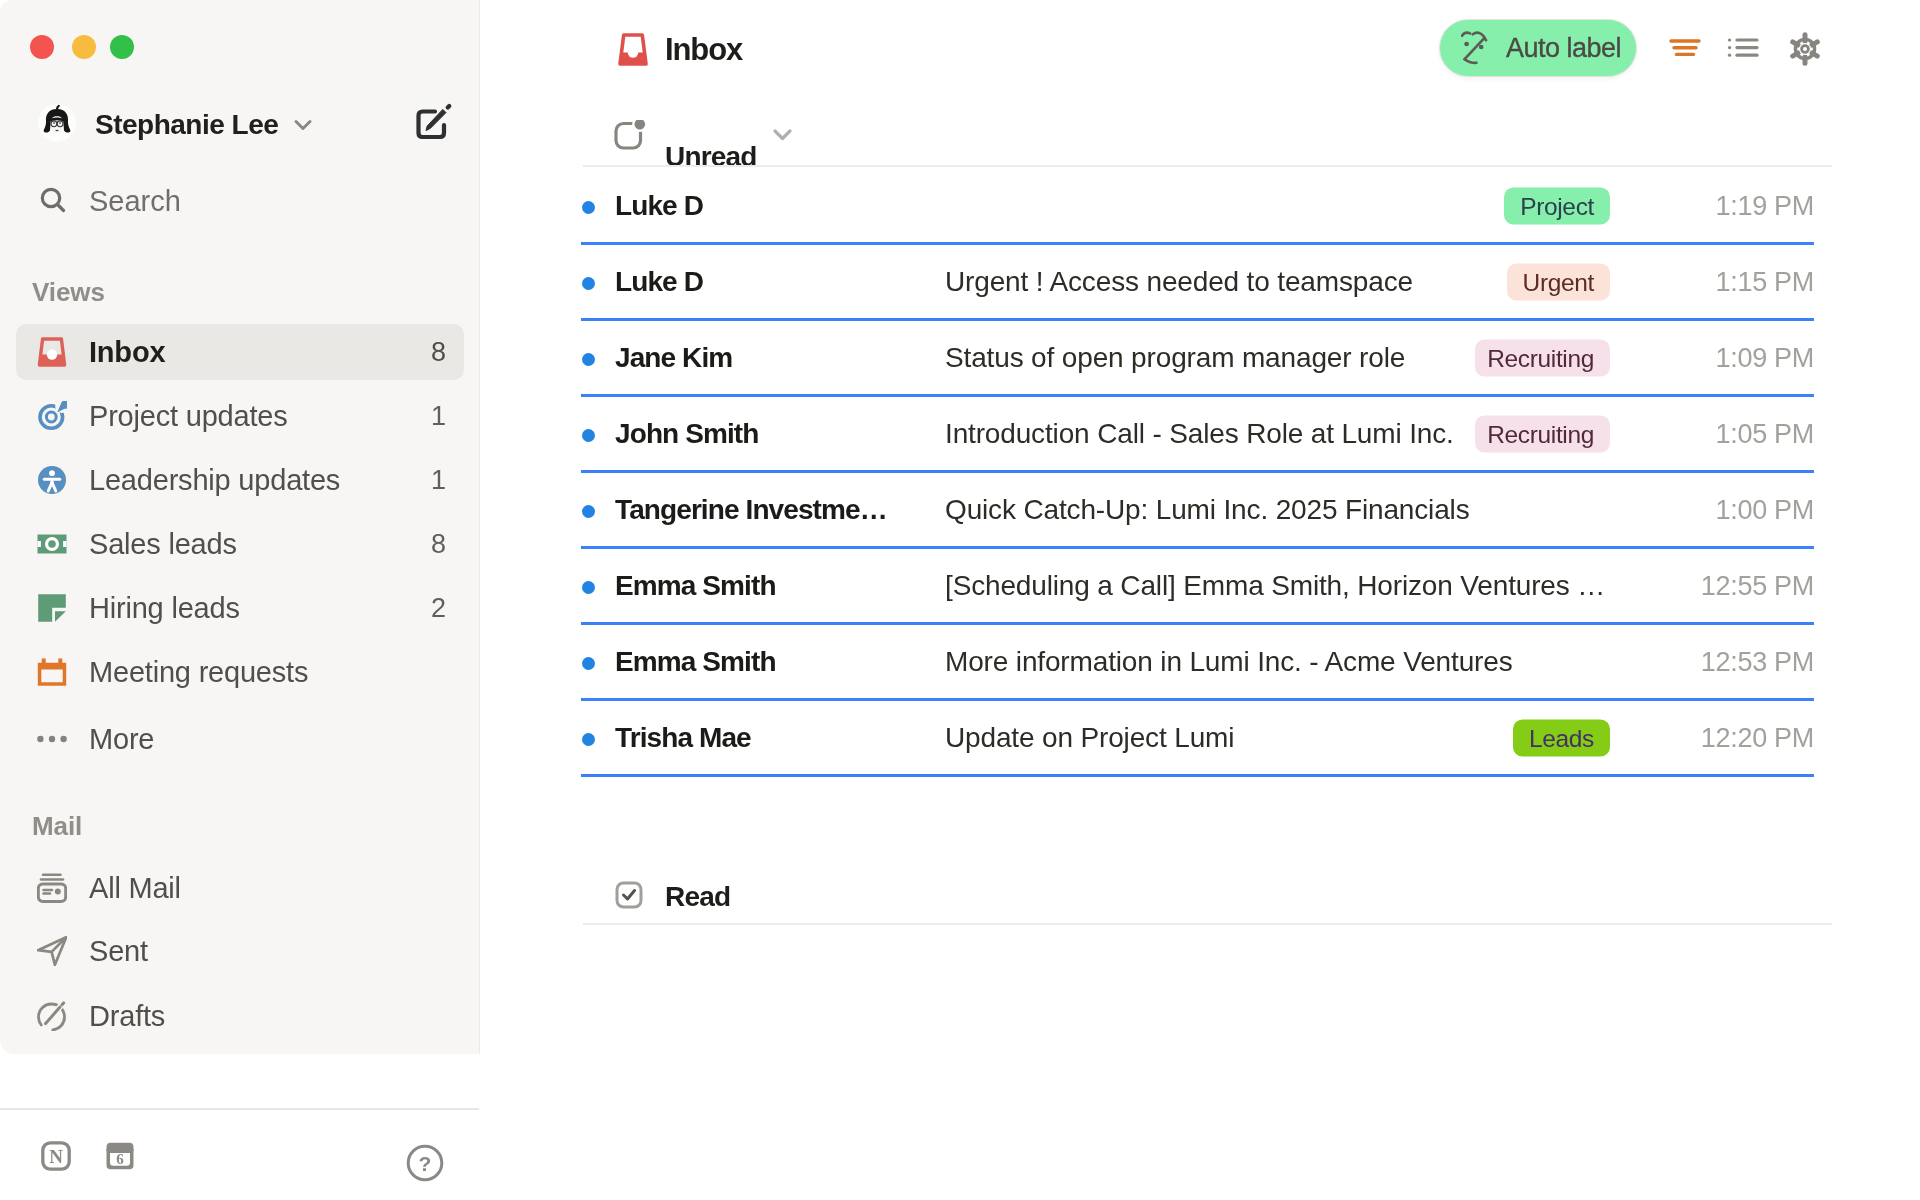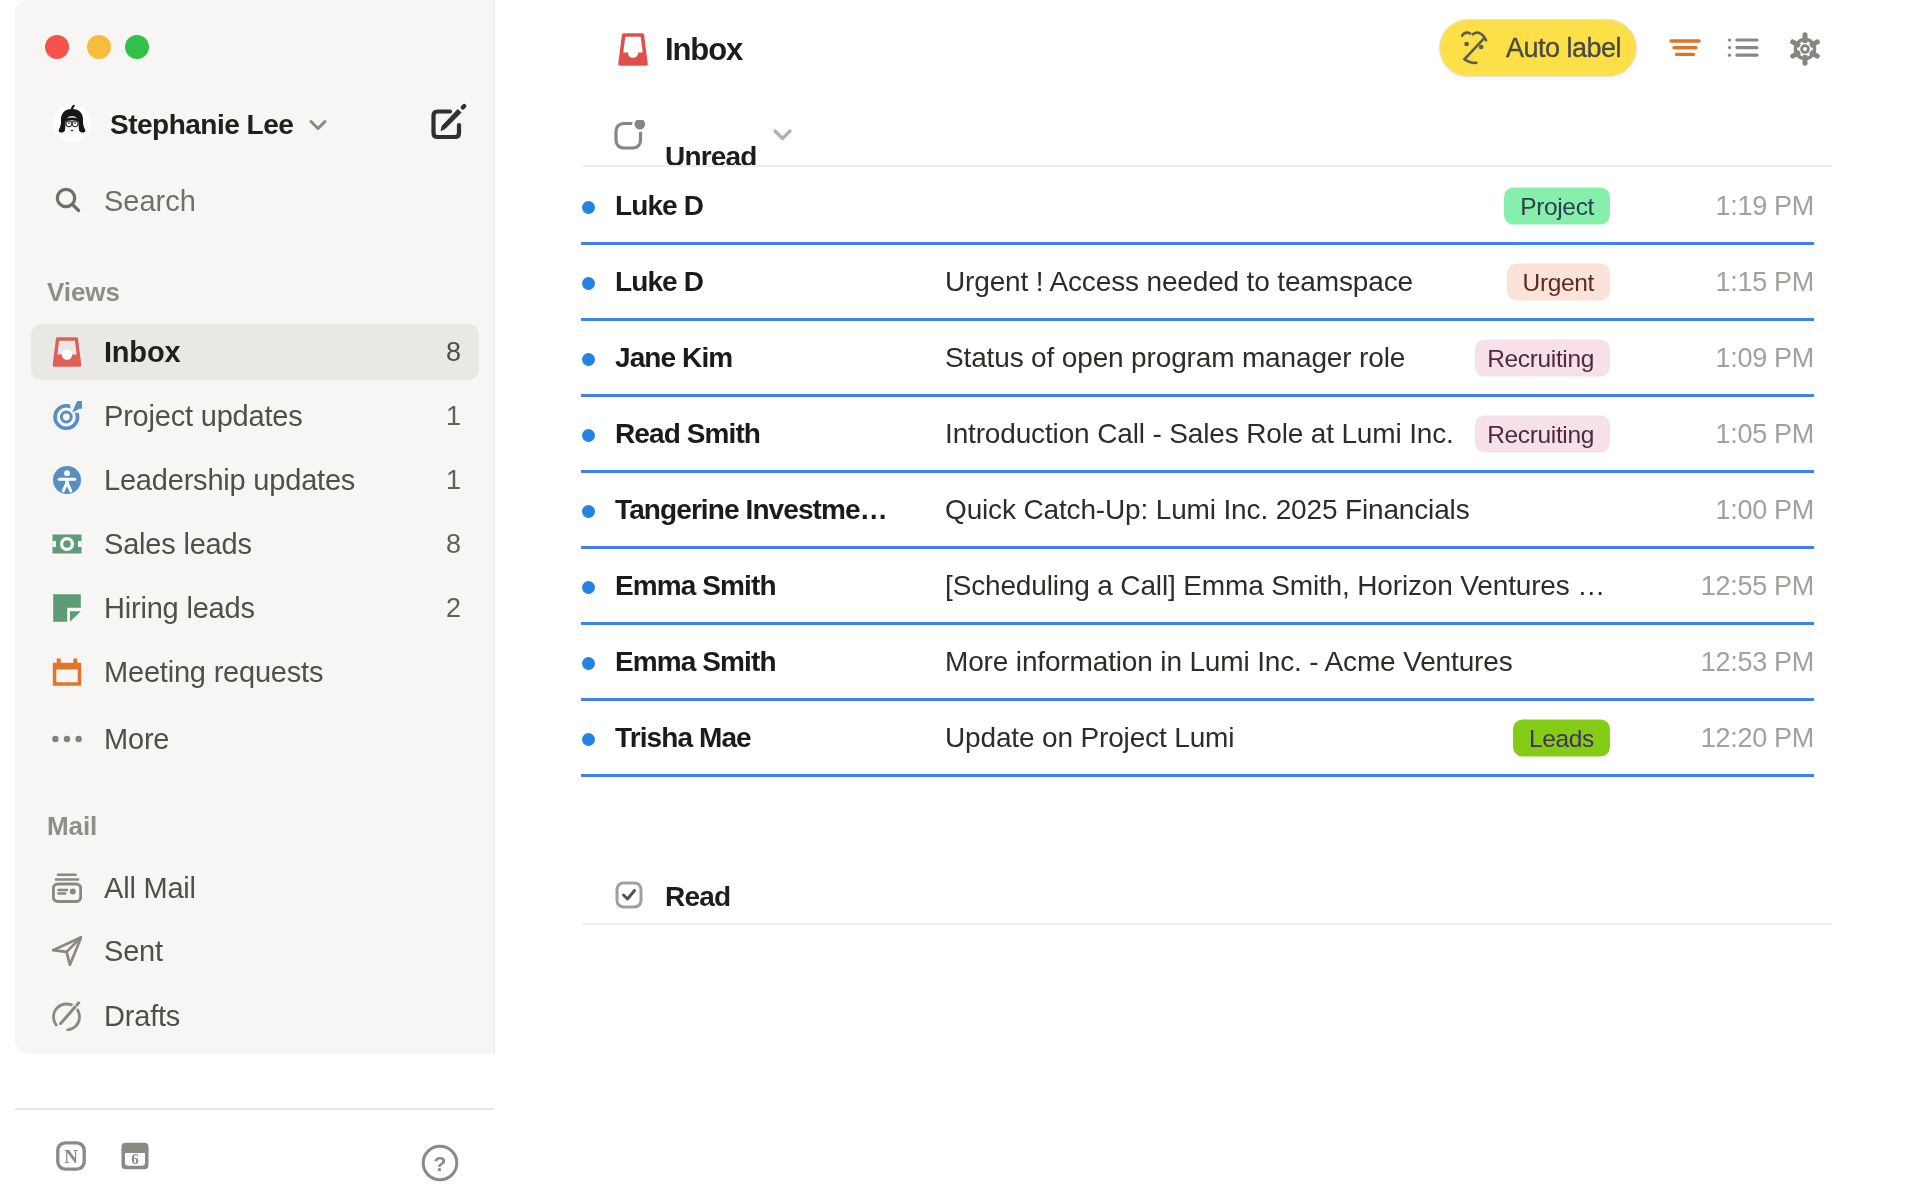--- a/index.html
+++ b/index.html
@@ -1,20 +1,20 @@
 <!DOCTYPE html>
 <html><head>
 <meta charset="utf-8">
 <style>
 * { margin:0; padding:0; box-sizing:border-box; }
 html,body { width:1920px; height:1200px; background:#fff; font-family:"Liberation Sans", sans-serif; overflow:hidden; }
 .abs { position:absolute; }
 #sidebar {
   position:absolute; left:0; top:0; width:480px; height:1054px;
-  background:#f7f6f4; border-right:1px solid #ebeae7; border-radius:12px 0 0 14px;margin-left:15px;
+  background:#f7f6f4; border-right:1px solid #ebeae7; border-radius:12px 0 0 14px;
 }
 .tl { position:absolute; width:24px; height:24px; border-radius:50%; top:35px; }
 #profileName { position:absolute; left:95px; top:109px; font-size:28px; font-weight:700; color:#21201d; letter-spacing:-0.5px; }
 .navrow { position:absolute; left:16px; width:448px; height:56px; border-radius:10px; }
 .navrow .ic { position:absolute; left:21px; top:13px; width:30px; height:30px; }
 .navrow .lbl { position:absolute; left:73px; top:50%; transform:translateY(-50%); font-size:29px; color:#514f49; letter-spacing:-0.2px; }
 .navrow .cnt { position:absolute; right:18px; top:50%; transform:translateY(-50%); font-size:27px; color:#615f5a; }
 .sechdr { position:absolute; left:32px; font-size:26px; font-weight:700; color:#908e89; letter-spacing:-0.1px; }
 #main { position:absolute; left:481px; top:0; width:1439px; height:1200px; background:#fff; }
 .mailrow { position:absolute; left:581px; width:1233px; height:76px; border-bottom:3px solid #3b82f6; }
@@ -34,21 +34,21 @@
 <body>
 <div id="main">
 
   <svg class="abs" style="left:137px; top:33px;" width="30" height="33" viewBox="0 0 30 33">
     <path d="M3.2 19.5 L26.8 19.5 L28 31 L2 31 Z" fill="#e14f4b"></path>
     <circle cx="15" cy="19.5" r="5.2" fill="#fff"></circle>
     <path d="M5.7 2 H24.3 L28 31 H2 Z" fill="none" stroke="#e14f4b" stroke-width="3.6" stroke-linejoin="round"></path>
   </svg>
   <div class="abs" style="left:184px; top:32px; font-size:31px; font-weight:700; color:#1e1d1a; letter-spacing:-1.1px;">Inbox</div>
 
-  <div class="abs" style="left:958px; top:19px; width:198px; height:58px; background:#fde047; border:1px solid #e5e4e1; border-radius:29px; box-shadow:0 2px 4px rgba(0,0,0,0.05);">
+  <div class="abs" style="left:958px; top:19px; width:198px; height:58px; background:#86efac; border:1px solid #e5e4e1; border-radius:29px; box-shadow:0 2px 4px rgba(0,0,0,0.05);">
     <svg class="abs" style="left:21px; top:10px;" width="30" height="36" viewBox="0 0 30 36">
       <g fill="none" stroke="#5d5b56" stroke-width="2.65" stroke-linecap="round">
         <path d="M1 5.6 Q4.3 1.3 9 3.4"></path>
         <path d="M11.8 4.3 Q16 1.2 20.3 4 Q23.5 6.3 25 10.2"></path>
         <path d="M22.8 8.6 L3.6 29.2"></path>
         <path d="M3.6 29.2 Q9 33.2 15.4 32.8"></path>
       </g>
       <circle cx="5.6" cy="14" r="2.35" fill="#5d5b56"></circle>
       <circle cx="20.2" cy="17" r="2.35" fill="#5d5b56"></circle>
     </svg>
@@ -117,21 +117,21 @@
   </div>
   <div class="mailrow" style="left:100px; top:321px;">
     <div class="dot"></div>
       <div class="sender">Jane Kim</div>
     <div class="subject">Status of open program manager role</div>
     <div class="chip pink">Recruiting</div>
       <div class="mtime">1:09 PM</div>
   </div>
   <div class="mailrow" style="left:100px; top:397px;">
     <div class="dot"></div>
-      <div class="sender">Read Smith</div>
+      <div class="sender">John Smith</div>
     <div class="subject">Introduction Call - Sales Role at Lumi Inc.</div>
     <div class="chip pink">Recruiting</div>
       <div class="mtime">1:05 PM</div>
   </div>
   <div class="mailrow" style="left:100px; top:473px;">
     <div class="dot"></div>
       <div class="sender">Tangerine Investme…</div>
     <div class="subject">Quick Catch-Up: Lumi Inc. 2025 Financials</div>
     <div class="mtime">1:00 PM</div>
   </div>

